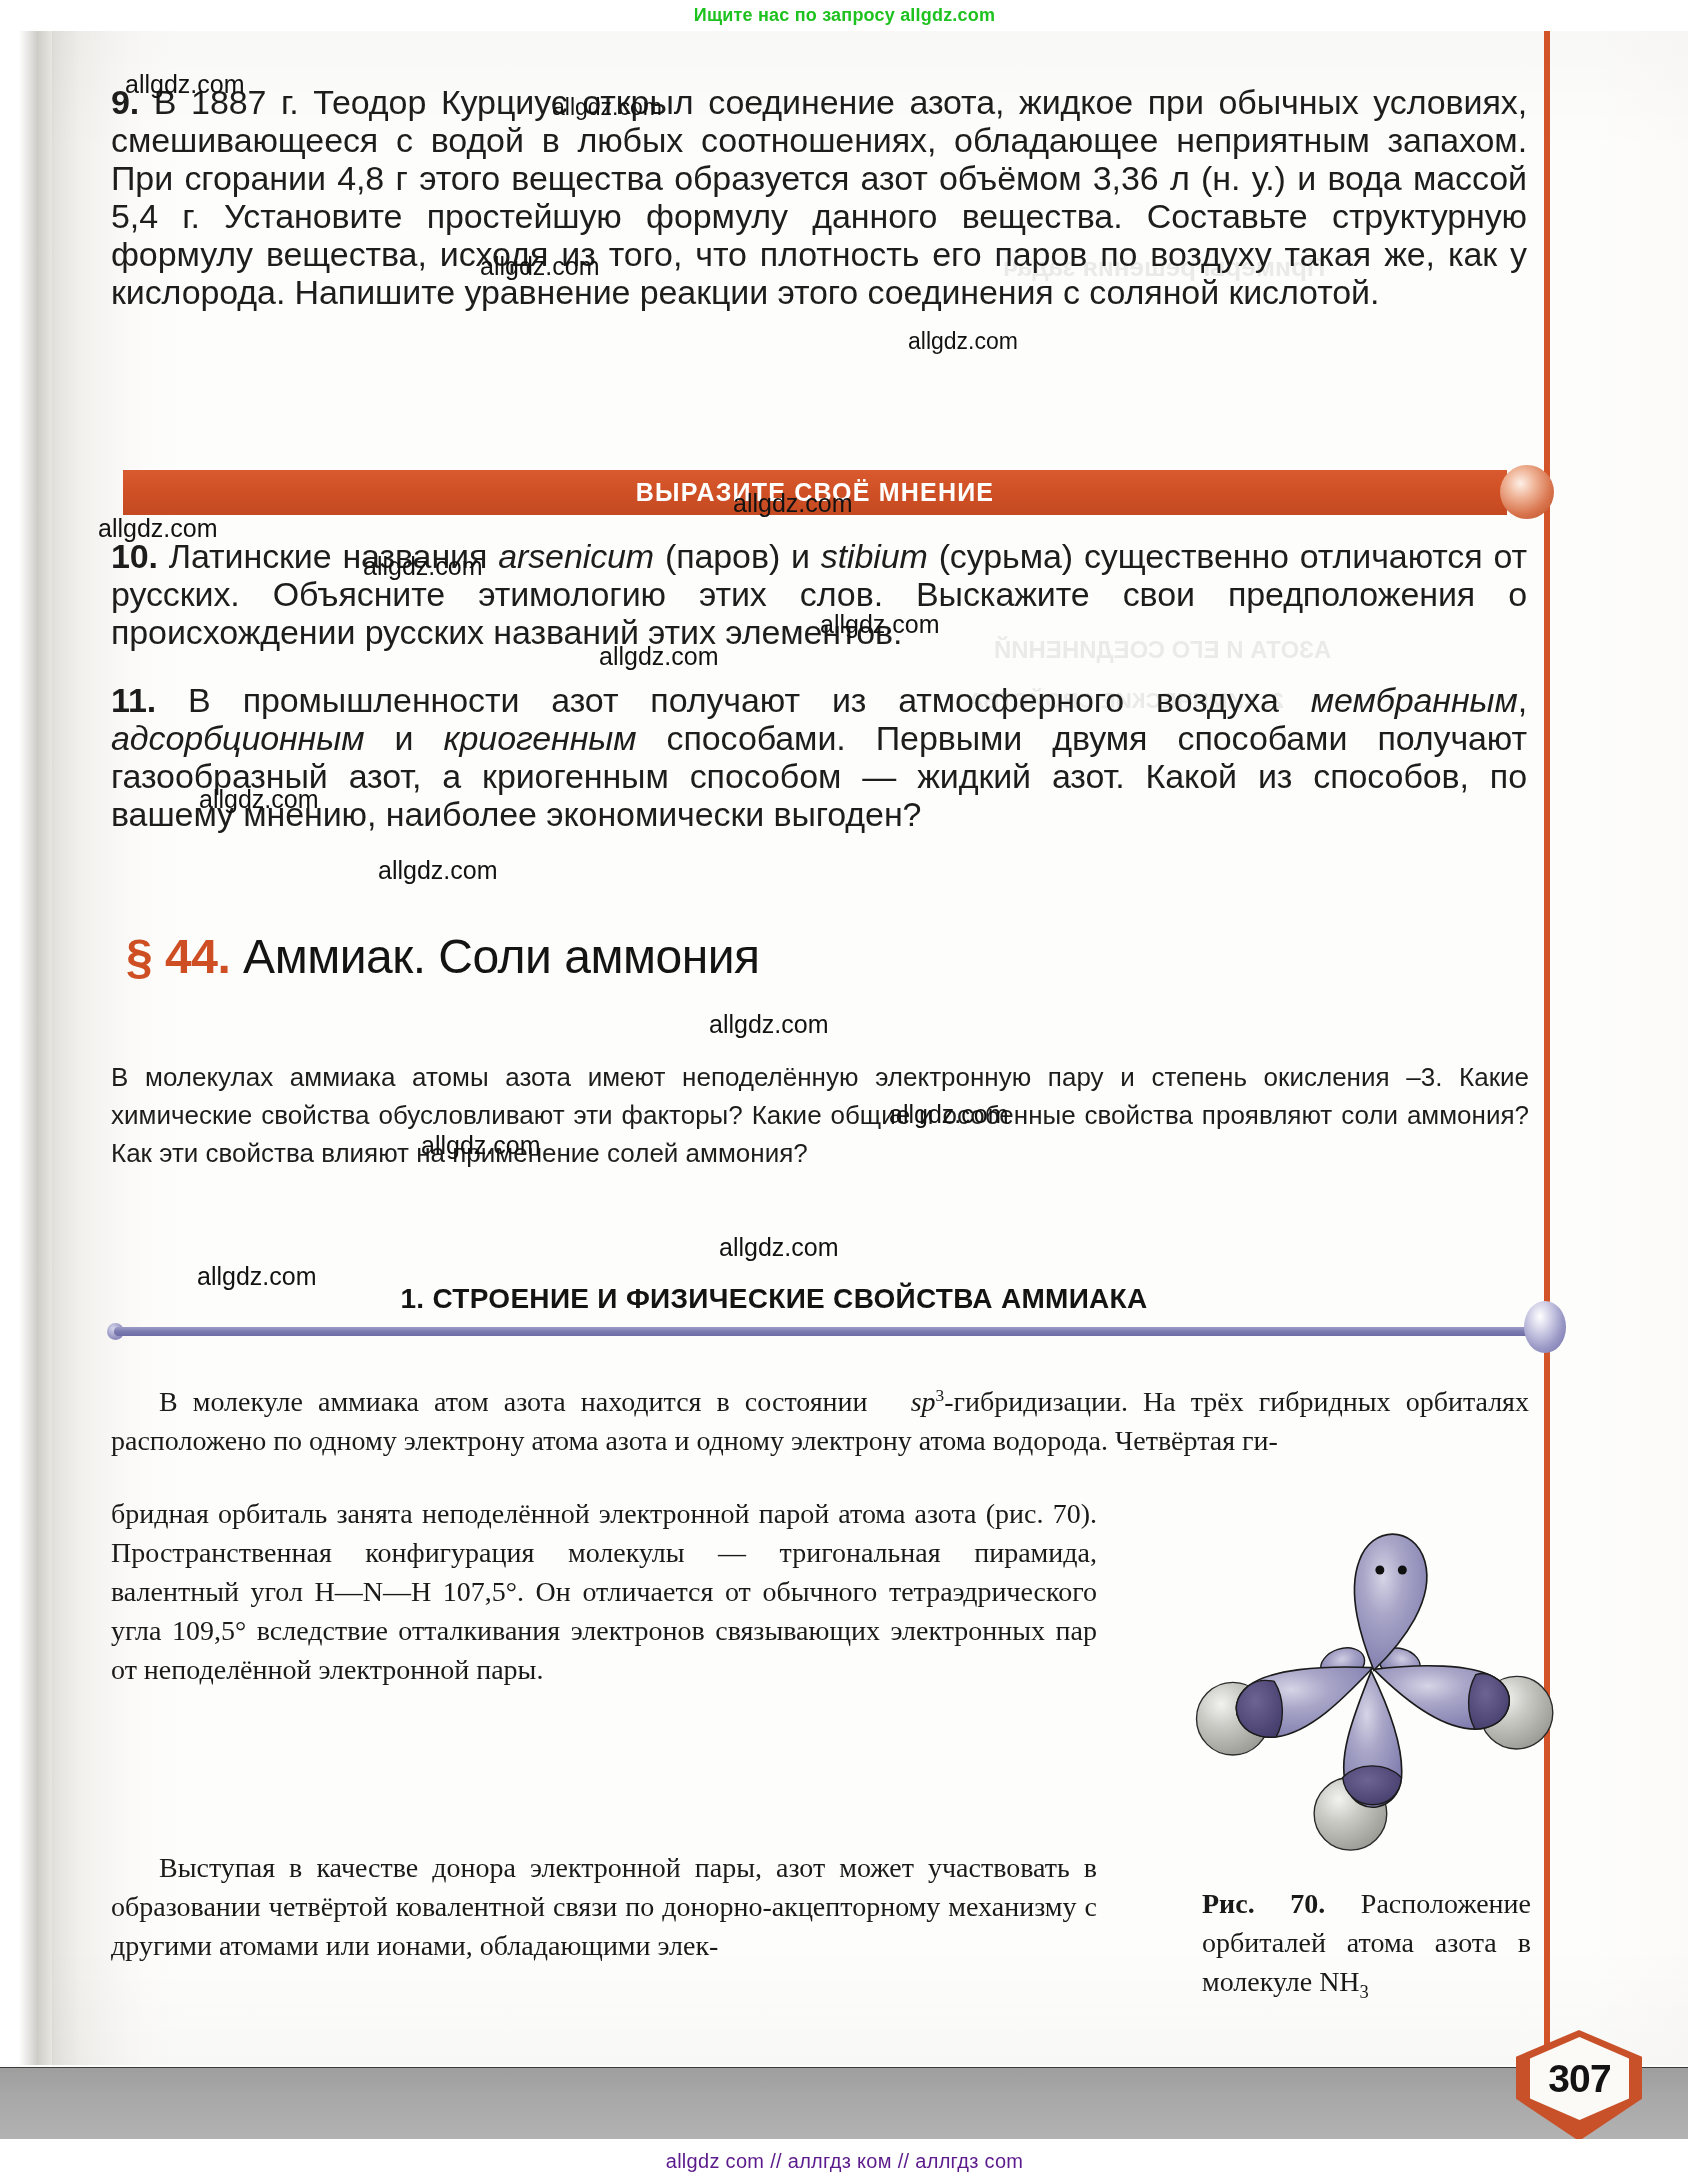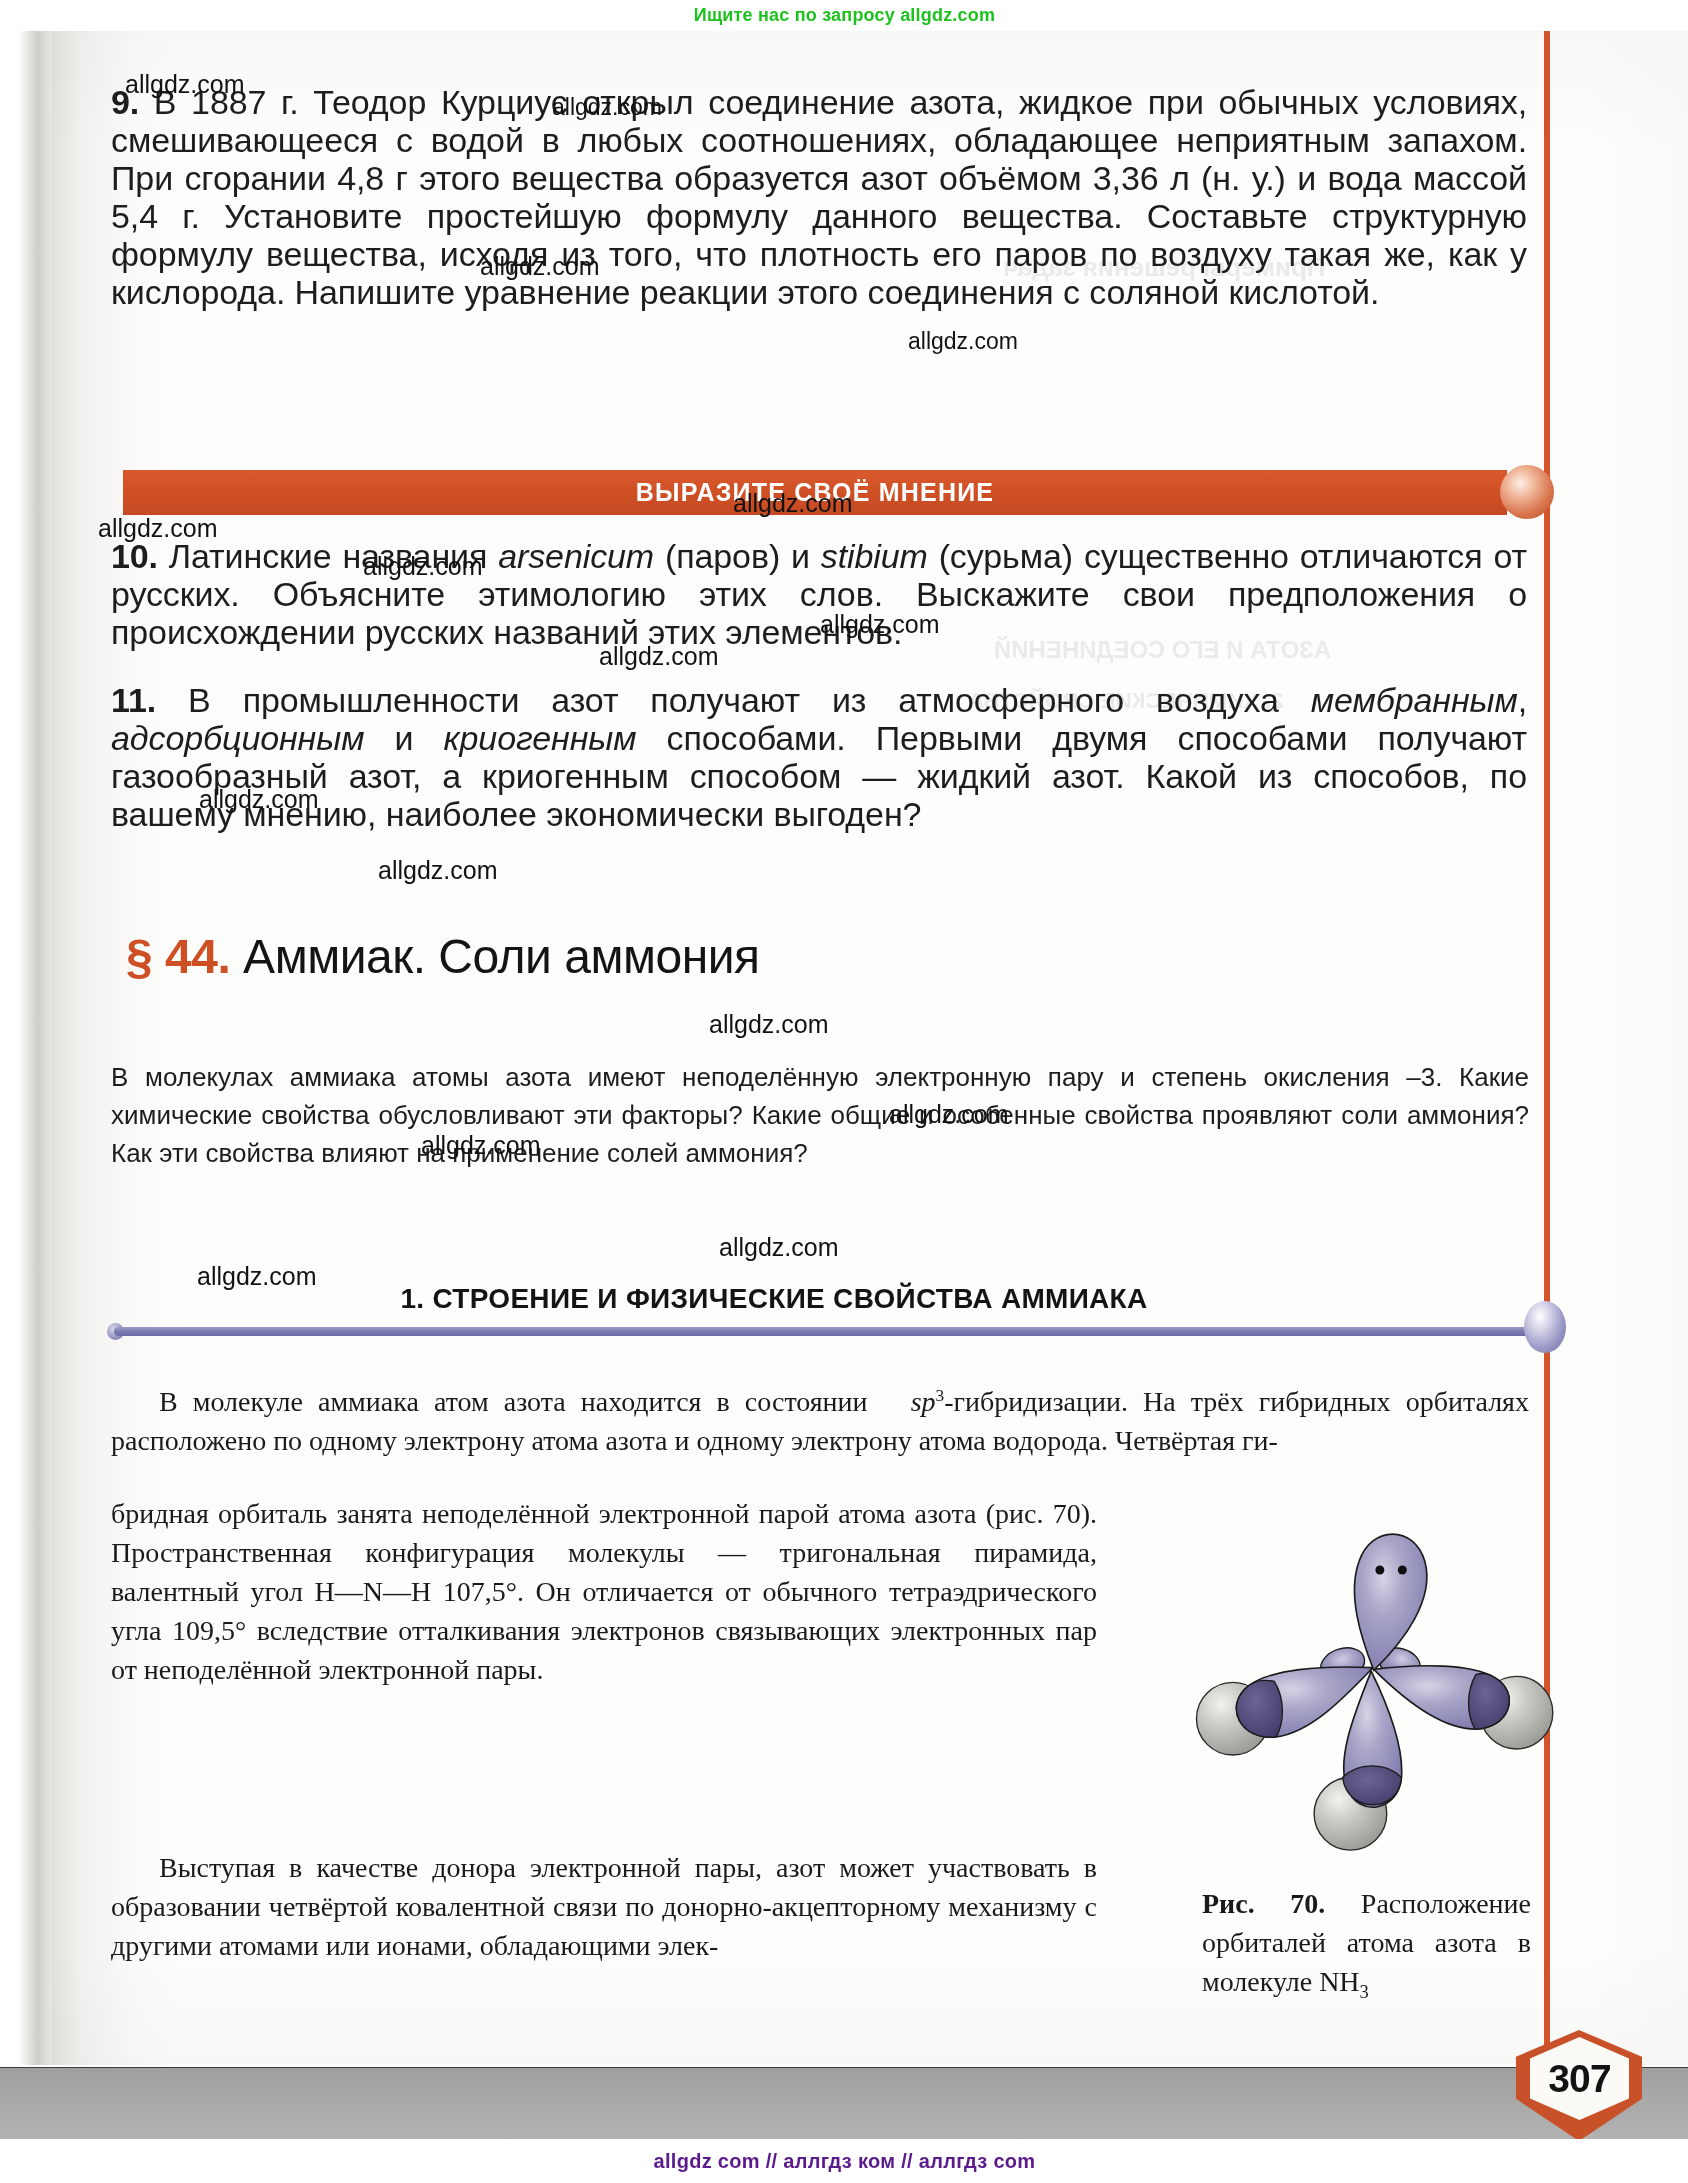--- a/index.html
+++ b/index.html
@@ -330,21 +330,20 @@
   .footer {
     position: absolute;
     left: 0;
     top: 2139px;
     width: 1689px;
     height: 44px;
     display: flex;
     align-items: center;
     justify-content: center;
     background: #ffffff;
-    font-weight: bold;
   }
   .footer span {
     color: #5c1b8c;
     font-size: 20px;
     letter-spacing: 0.3px;
     font-family: "Liberation Sans", sans-serif;
   }
 
   
   .wm {

